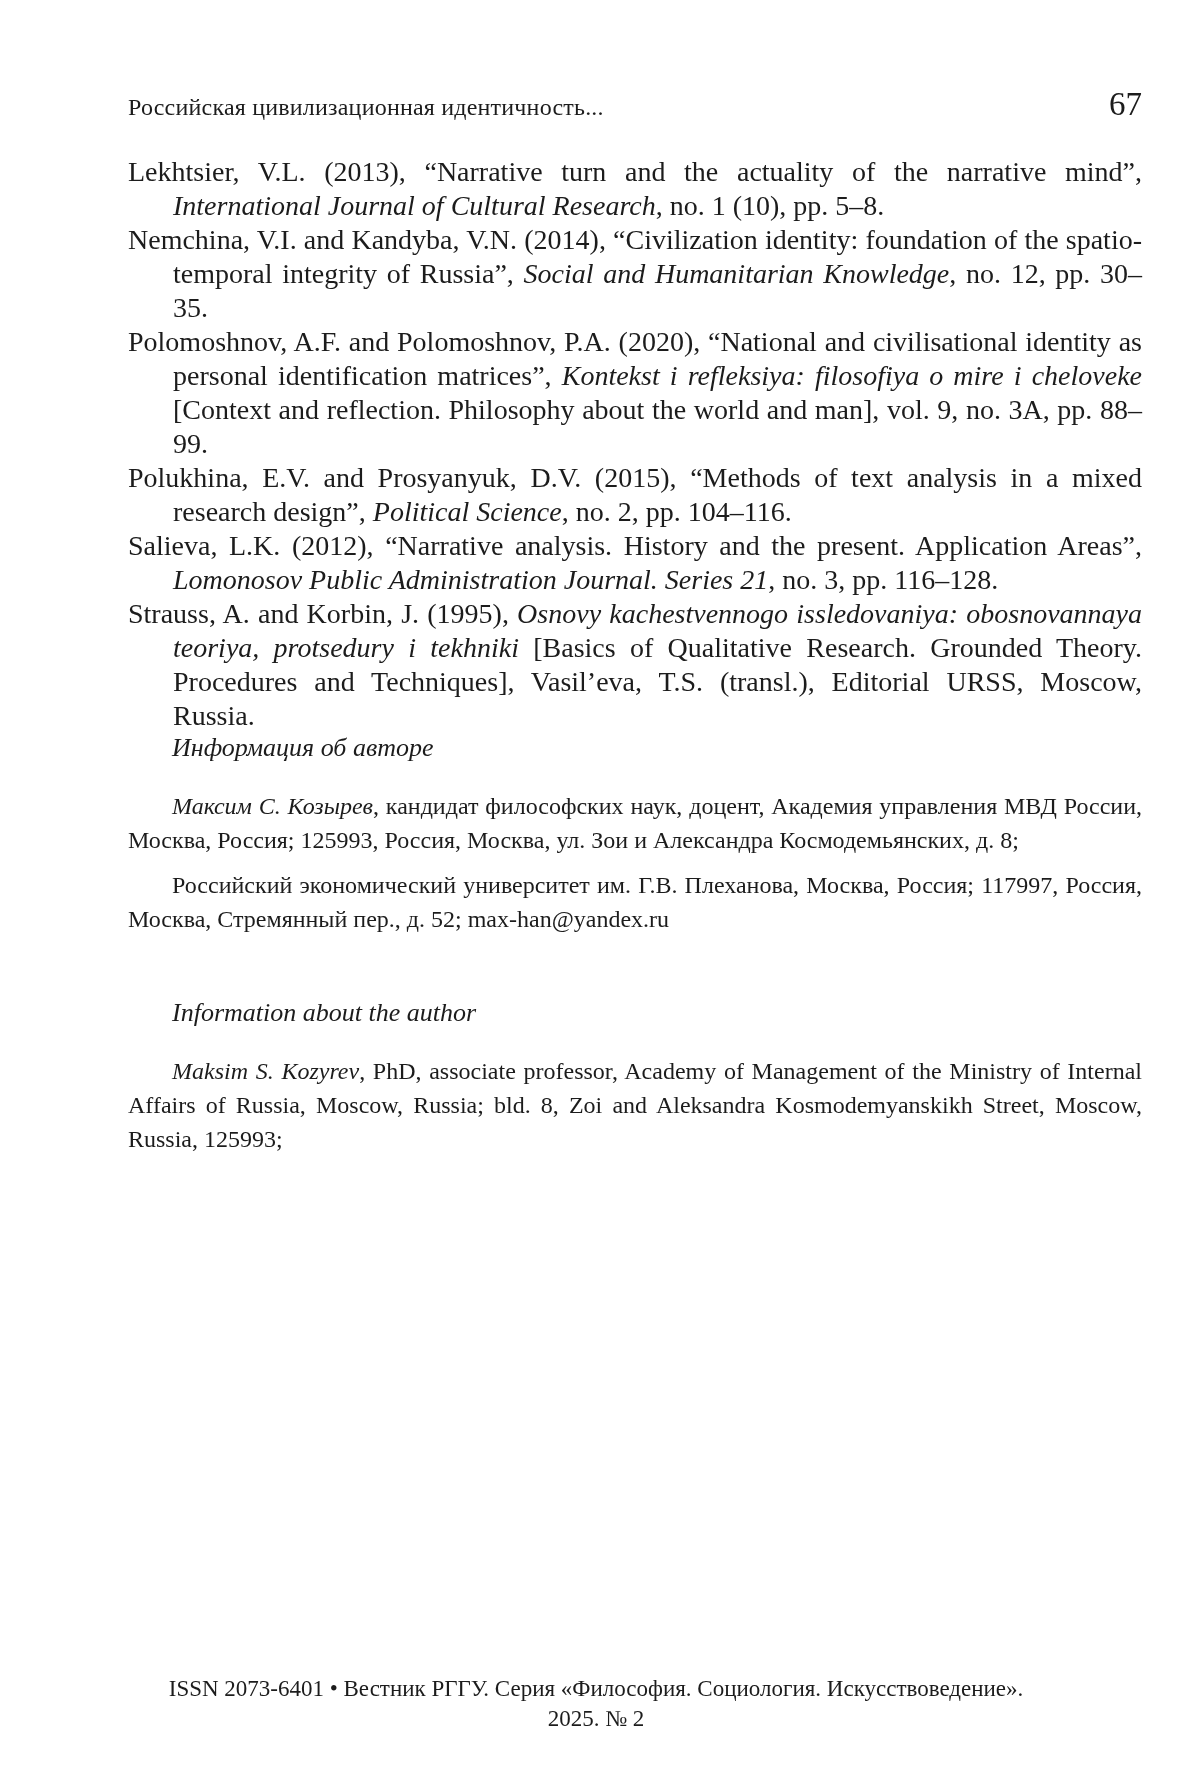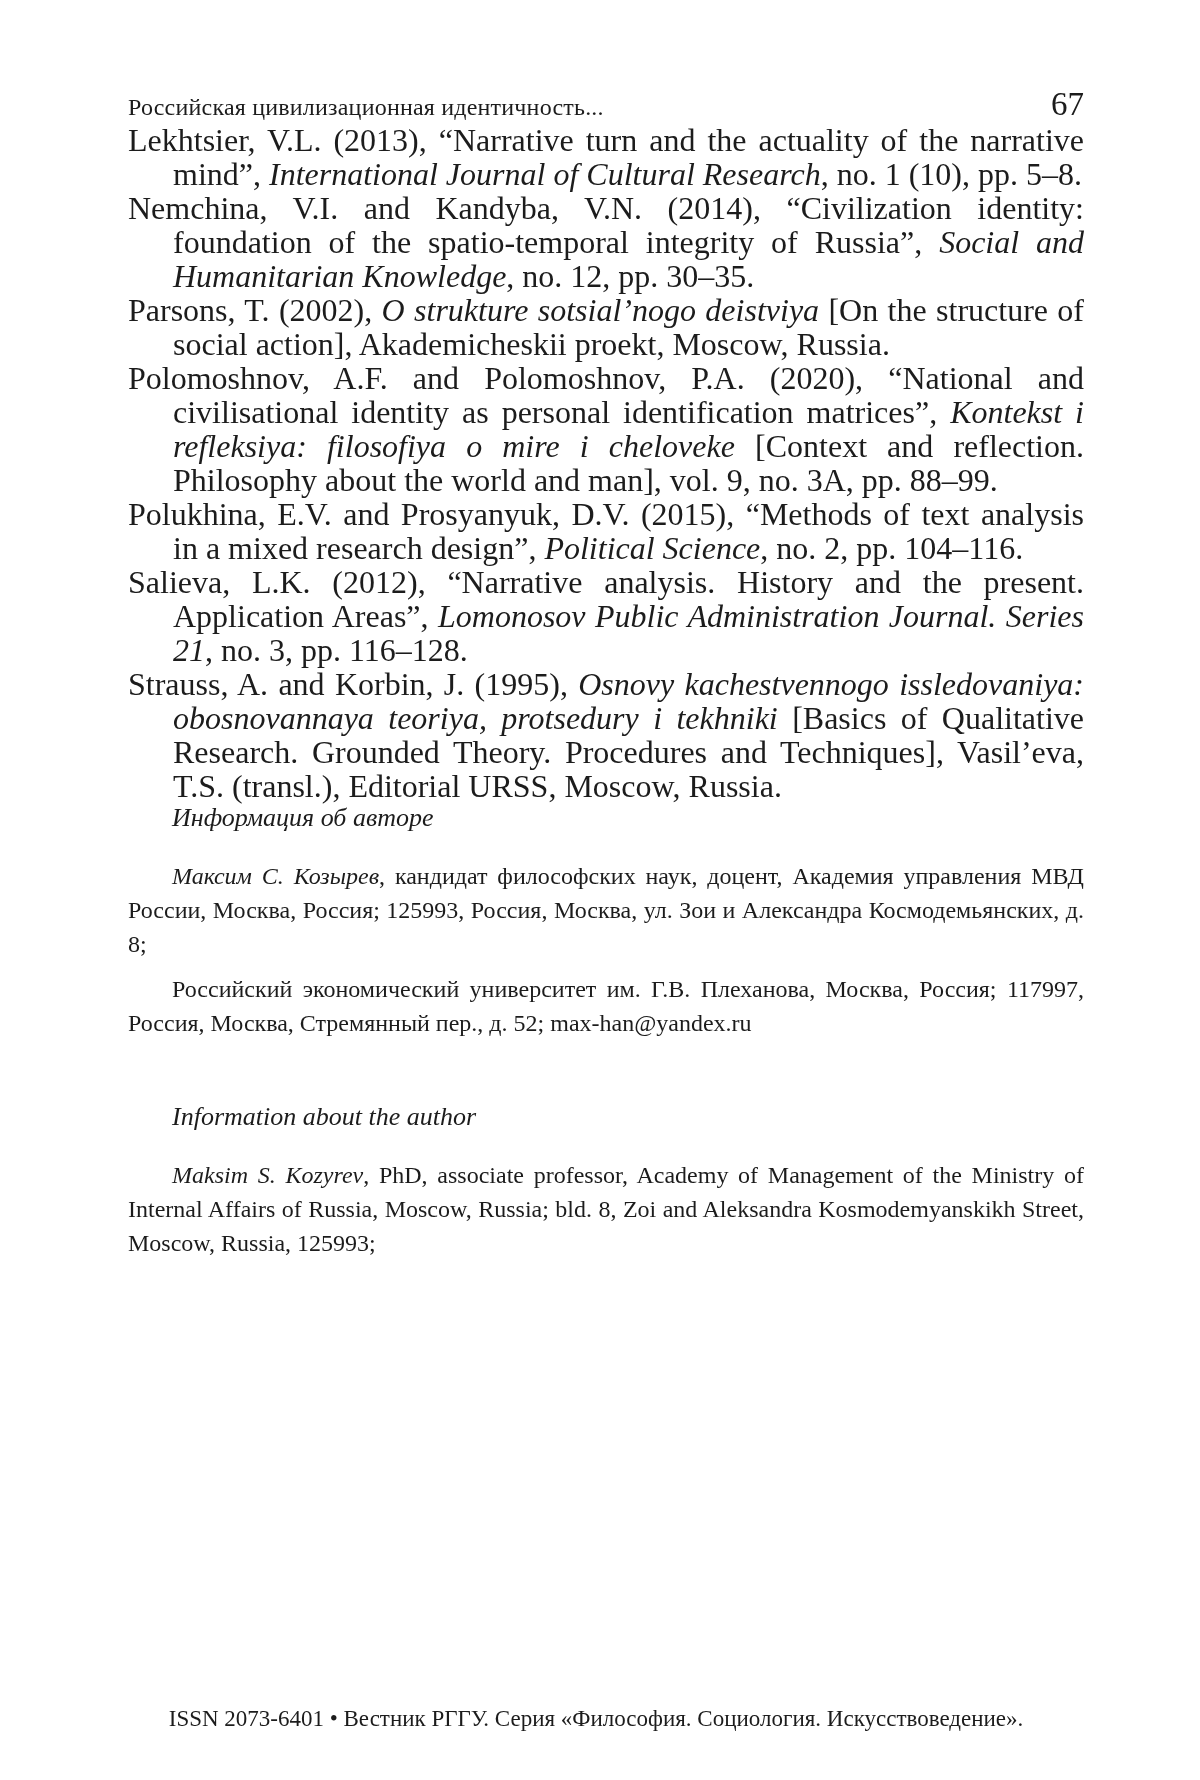--- a/index.html
+++ b/index.html
@@ -4,27 +4,27 @@
 <style>
   html,body{margin:0;padding:0;background:#e8e8e8;}
   .page{
     position:relative;
     width:1200px;height:1780px;
     margin:0 auto;
     background:#ffffff;
     color:#1c1c1c;
     font-family:"Liberation Serif", serif;
     box-sizing:border-box;
-    padding:86px 116px 0 128px;
+    padding:86px 58px 0 128px;
     overflow:hidden;
   }
   .header{display:flex;justify-content:space-between;align-items:baseline;}
   .running-head{font-size:24px;letter-spacing:.2px;}
   .page-number{font-size:33px;}
-  .refs{font-size:32px;line-height:34px;text-align:justify;}
+  .refs{margin-top:32px;font-size:28px;line-height:34px;text-align:justify;}
   .ref{padding-left:45px;text-indent:-45px;}
   .ref em, .para em{font-style:italic;}
   .section-ru{}
   .section-en{margin-top:62px;}
   .sec-heading{font-style:italic;font-size:26px;margin-left:44px;}
   .paras{margin-top:26px;font-size:24px;line-height:34px;text-align:justify;}
   .para{text-indent:44px;}
   .para + .para{margin-top:11px;}
   .footer{
     position:absolute;left:0;right:8px;bottom:46px;
@@ -37,21 +37,20 @@
 <div class="page">
 
   <div class="header">
     <div class="running-head">Российская цивилизационная идентичность...</div>
     <div class="page-number">67</div>
   </div>
 
   <div class="refs">
       <div class="ref"><span>Lekhtsier, V.L. (2013), “Narrative turn and the actuality of the narrative mind”, </span><em>International Journal of Cultural Research</em><span>, no. 1 (10), pp. 5–8.</span></div>
       <div class="ref"><span>Nemchina, V.I. and Kandyba, V.N. (2014), “Civilization identity: foundation of the spatio-temporal integrity of Russia”, </span><em>Social and Humanitarian Knowledge</em><span>, no. 12, pp. 30–35.</span></div>
-      <div class="ref"><span>Parsons, T. (2002), </span><em>O strukture sotsial’nogo deistviya</em><span> [On the structure of social action], Akademicheskii proekt, Moscow, Russia.</span></div>
       <div class="ref"><span>Polomoshnov, A.F. and Polomoshnov, P.A. (2020), “National and civilisational identity as personal identification matrices”, </span><em>Kontekst i refleksiya: filosofiya o mire i cheloveke</em><span> [Context and reflection. Philosophy about the world and man], vol. 9, no. 3A, pp. 88–99.</span></div>
       <div class="ref"><span>Polukhina, E.V. and Prosyanyuk, D.V. (2015), “Methods of text analysis in a mixed research design”, </span><em>Political Science</em><span>, no. 2, pp. 104–116.</span></div>
       <div class="ref"><span>Salieva, L.K. (2012), “Narrative analysis. History and the present. Application Areas”, </span><em>Lomonosov Public Administration Journal. Series 21</em><span>, no. 3, pp. 116–128.</span></div>
       <div class="ref"><span>Strauss, A. and Korbin, J. (1995), </span><em>Osnovy kachestvennogo issledovaniya: obosnovannaya teoriya, protsedury i tekhniki</em><span> [Basics of Qualitative Research. Grounded Theory. Procedures and Techniques], Vasil’eva, T.S. (transl.), Editorial URSS, Moscow, Russia.</span></div>
     </div>
 
   <div class="section-ru">
     <div class="sec-heading">Информация об авторе</div>
     <div class="paras">
         <div class="para"><em>Максим С. Козырев</em><span>, кандидат философских наук, доцент, Академия управления МВД России, Москва, Россия; 125993, Россия, Москва, ул. Зои и Александра Космодемьянских, д. 8;</span></div>
@@ -61,15 +60,16 @@
 
   <div class="section-en">
     <div class="sec-heading">Information about the author</div>
     <div class="paras">
         <div class="para"><em>Maksim S. Kozyrev</em><span>, PhD, associate professor, Academy of Management of the Ministry of Internal Affairs of Russia, Moscow, Russia; bld. 8, Zoi and Aleksandra Kosmodemyanskikh Street, Moscow, Russia, 125993;</span></div>
       </div>
   </div>
 
   <div class="footer">
     <div>ISSN 2073-6401 • Вестник РГГУ.  Серия «Философия. Социология. Искусствоведение».</div>
+    <div>2025. № 2</div>
   </div>
 
 </div>
 
 </body></html>

